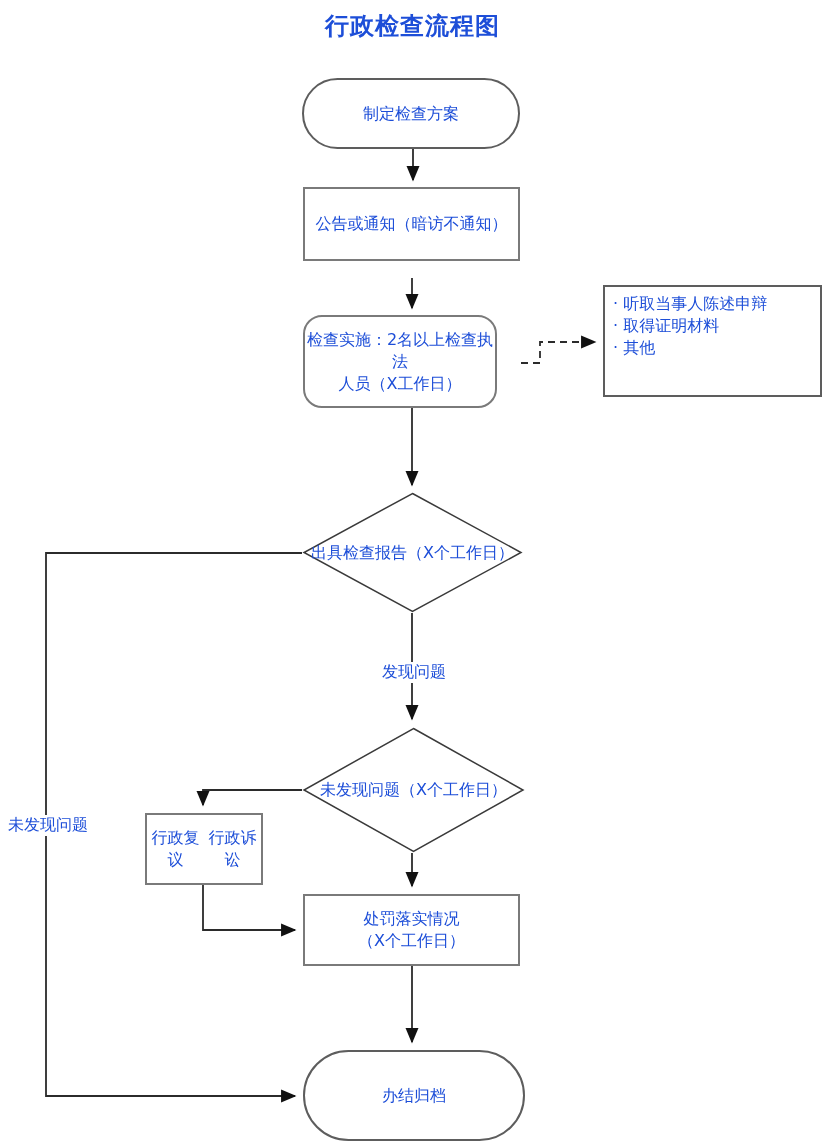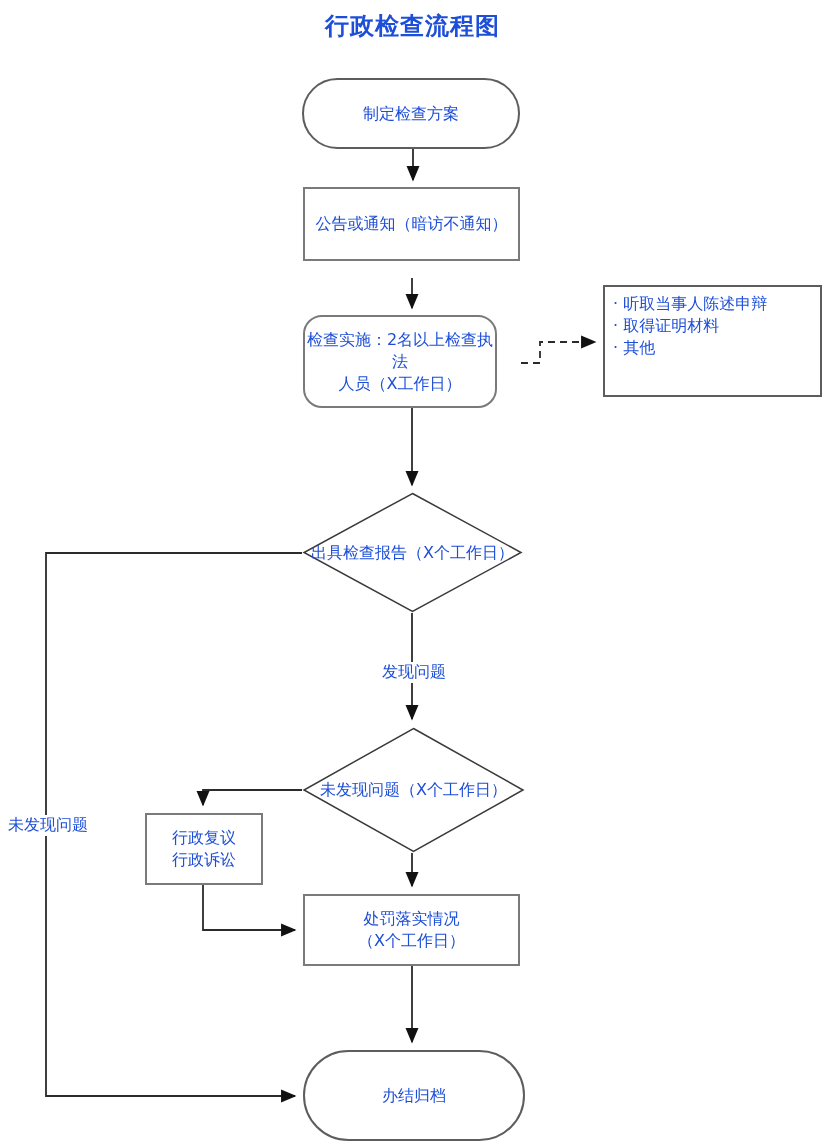--- a/index.html
+++ b/index.html
@@ -107,21 +107,21 @@
   <div class="diamond-wrap" style="left:302px;top:727px;width:223px;height:126px;">
     <svg width="223" height="126" viewBox="0 0 223 126">
       <polygon points="111.5,1.5 221,63 111.5,124.5 2,63" fill="#ffffff" stroke="#3a3a3a" stroke-width="1.5"></polygon>
     </svg>
     <div class="diamond-text">
       <span>未发现问题</span>
       <span>（X个工作日）</span>
     </div>
   </div>
 
-  <div class="shape rect" style="left:145px;top:813px;width:118px;height:72px;flex-direction:column;">
+  <div class="shape rect" style="left:145px;top:813px;width:118px;height:72px;">
     <span>行政复议</span>
     <span>行政诉讼</span>
   </div>
 
   <div class="shape rect" style="left:303px;top:894px;width:217px;height:72px;flex-direction:column;">
     <span>处罚落实情况</span>
     <span>（X个工作日）</span>
   </div>
 
   <div class="shape stadium" style="left:303px;top:1050px;width:222px;height:91px;border-radius:46px;">

